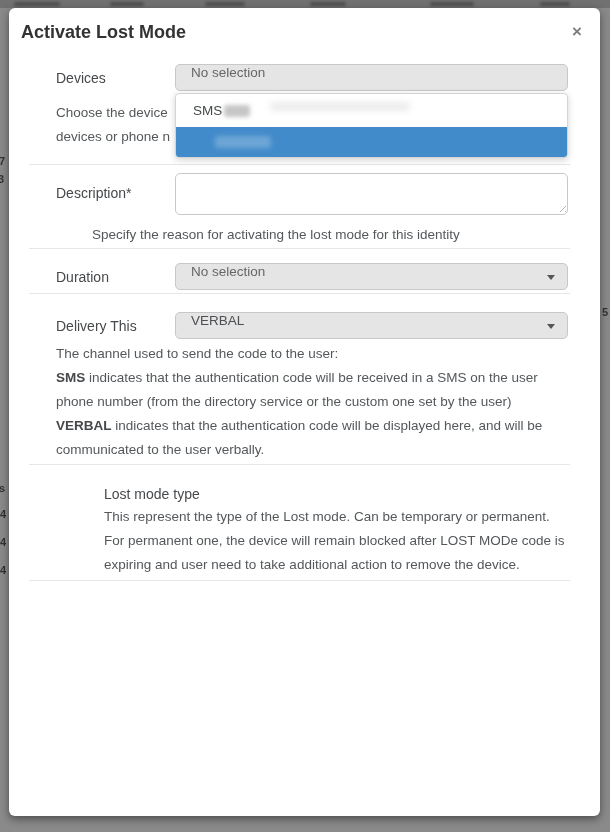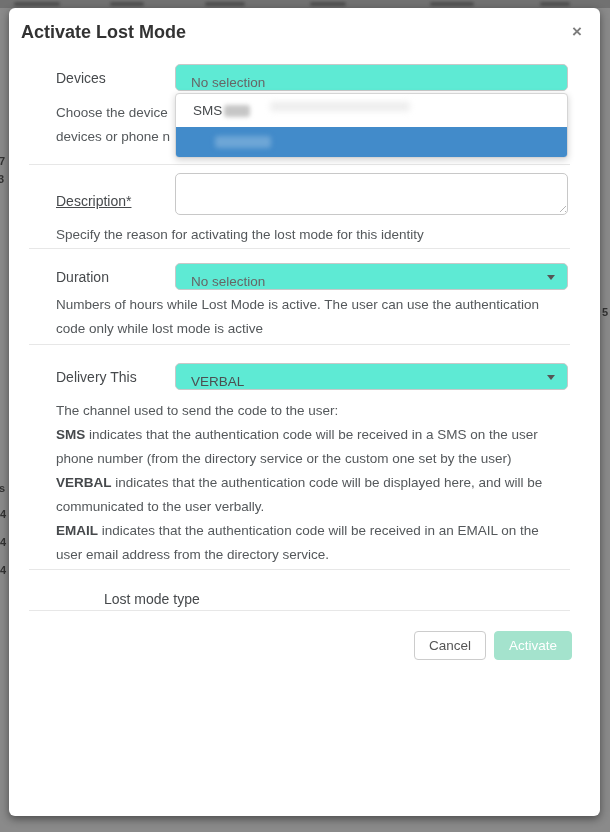--- a/index.html
+++ b/index.html
@@ -26,22 +26,22 @@
   }
   .modal-header{display:flex;justify-content:space-between;align-items:flex-start;padding:13px 14px 0 12px;}
   .modal-title{font-size:18px;font-weight:bold;color:#333;line-height:22px;}
   .close-btn{font-size:17px;font-weight:bold;color:#7d7d7d;line-height:18px;cursor:pointer;padding:2px 4px;}
   
   .section{padding:0 32px 0 47px;position:relative;}
   .field-line{display:flex;align-items:center;}
   .flabel{width:119px;flex:0 0 119px;font-size:14px;color:#46494c;}
   .control{flex:1;position:relative;}
   .inputbox,.selectbox{
-    height:27px;border:1px solid #c8c8c8;border-radius:5px;background:#5eead4;
-    display:flex;align-items:flex-end;padding:0 15px;font-size:13.5px;color:#666;
+    height:27px;border:1px solid #c8c8c8;border-radius:5px;background:#e5e5e5;
+    display:flex;align-items:flex-start;padding:0 15px;font-size:13.5px;color:#666;
     position:relative;cursor:pointer;
   }
   .selectbox .val{color:#4c4f52;}
   .caret{
     position:absolute;right:12px;top:50%;margin-top:-2px;width:0;height:0;
     border-left:4px solid transparent;border-right:4px solid transparent;border-top:5px solid #555;
   }
   .help{font-size:13.5px;color:#54585b;line-height:24px;margin-top:9px;}
   .help p{margin:0;}
   .help b{font-weight:bold;color:#46494c;}
@@ -65,29 +65,29 @@
   .textareabox{
     width:100%;height:42px;border:1px solid #c8c8c8;border-radius:5px;resize:none;
     font-family:"Liberation Sans",sans-serif;font-size:13.5px;color:#444;padding:5px 10px;
     display:block;position:relative;background:#fff;
   }
   .resize-grip{
     position:absolute;right:2px;bottom:3px;width:10px;height:10px;pointer-events:none;
     background:repeating-linear-gradient(135deg,transparent 0 2.5px,#b5b5b5 2.5px 3.5px);
     clip-path:polygon(100% 0,100% 100%,0 100%);
   }
-  .s-description .help{margin-top:8px;}
+  .s-description .help{margin-top:8px;margin-left:36px;}
   hr.d2{margin-top:1px;}
   
   .s-duration{margin-top:14px;}
   .s-duration .help{margin-top:3px;}
   hr.d3{margin-top:3px;}
   
   .s-delivery{margin-top:18px;}
-  .s-delivery .help{margin-top:9px;}
+  .s-delivery .help{margin-top:3px;}
   hr.d4{margin-top:2px;}
   
   .s-lostmode{margin-top:21px;margin-left:48px;}
   .s-lostmode .help{margin-top:3px;}
   hr.d5{margin-top:3px;}
   
   .footer{display:flex;justify-content:flex-end;gap:8px;padding:20px 28px 0 0;}
   .btn{font-family:"Liberation Sans",sans-serif;font-size:13.5px;border-radius:4px;padding:6px 14px;cursor:pointer;line-height:15px;}
   .btn-cancel{background:#fff;border:1px solid #ccc;color:#555;}
   .btn-activate{background:var(--activate_green);border:1px solid var(--activate_green);color:#fff;}
@@ -139,68 +139,63 @@
     </div>
     <div class="help">
       <div>Choose the device</div>
       <div>devices or phone n</div>
     </div>
   </div>
   <hr class="divider d1" style="margin-top:15px;">
 
   <div class="section s-description">
     <div class="field-line" style="align-items:flex-start;">
-      <div class="flabel" style="margin-top:20px;text-decoration:underline;">Description*</div>
+      <div class="flabel" style="margin-top:12px;">Description*</div>
       <div class="control">
         <textarea class="textareabox" style=""></textarea>
         <span class="resize-grip"></span>
       </div>
     </div>
     <div class="help">Specify the reason for activating the lost mode for this identity</div>
   </div>
   <hr class="divider d2">
 
   <div class="section s-duration">
     <div class="field-line">
       <div class="flabel">Duration</div>
       <div class="control">
         <div class="selectbox">
           <span>No selection</span>
           <span class="caret"></span>
         </div>
       </div>
     </div>
-    <div class="help">Numbers of hours while Lost Mode is active. The user can use the authentication code only while lost mode is active</div>
   </div>
   <hr class="divider d3">
 
   <div class="section s-delivery">
     <div class="field-line">
       <div class="flabel">Delivery This</div>
       <div class="control">
         <div class="selectbox">
           <span class="val">VERBAL</span>
           <span class="caret"></span>
         </div>
       </div>
     </div>
     <div class="help">
       <p>The channel used to send the code to the user:</p>
       <p><b>SMS</b><span> indicates that the authentication code will be received in a SMS on the user phone number (from the directory service or the custom one set by the user)</span></p>
       <p><b>VERBAL</b><span> indicates that the authentication code will be displayed here, and will be communicated to the user verbally.</span></p>
-      <p><b>EMAIL</b><span> indicates that the authentication code will be received in an EMAIL on the user email address from the directory service.</span></p>
     </div>
   </div>
   <hr class="divider d4">
 
   <div class="section s-lostmode">
     <div class="field-line">
       <div class="flabel">Lost mode type</div>
     </div>
+    <div class="help">This represent the type of the Lost mode. Can be temporary or permanent. For permanent one, the device will remain blocked after LOST MODe code is expiring and user need to take additional action to remove the device.</div>
   </div>
   <hr class="divider d5">
 
-  <div class="footer">
-    <button class="btn btn-cancel">Cancel</button>
-    <button class="btn btn-activate">Activate</button>
-  </div>
 
 </div>
 
 </body></html>

